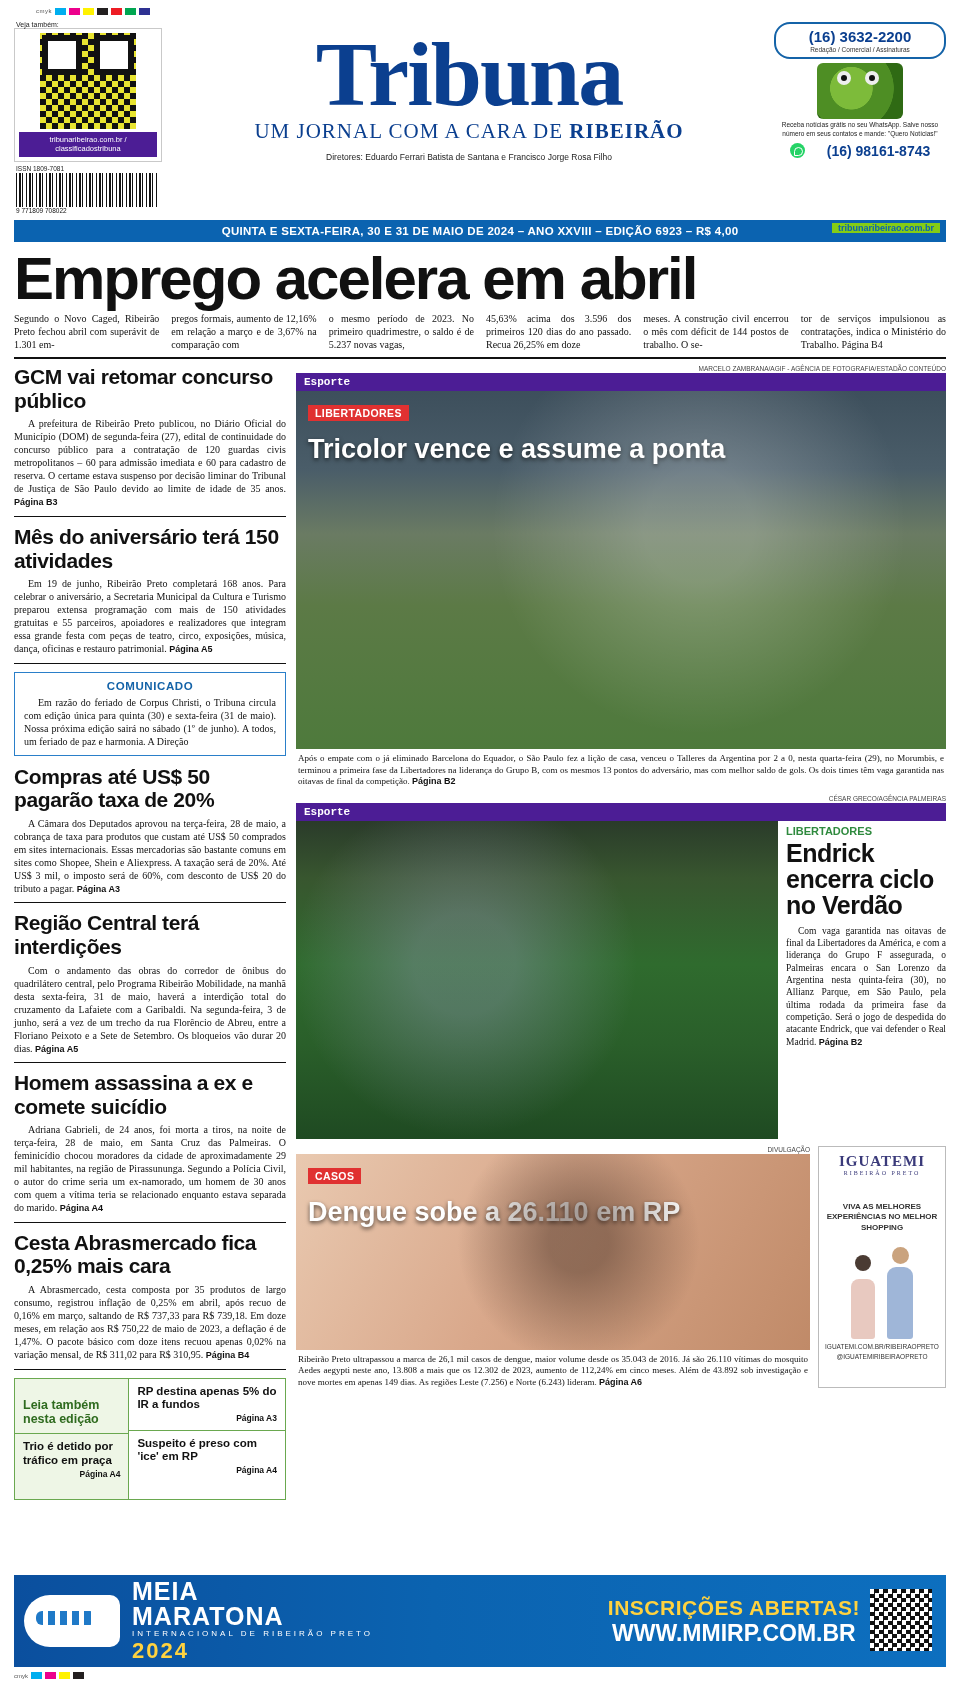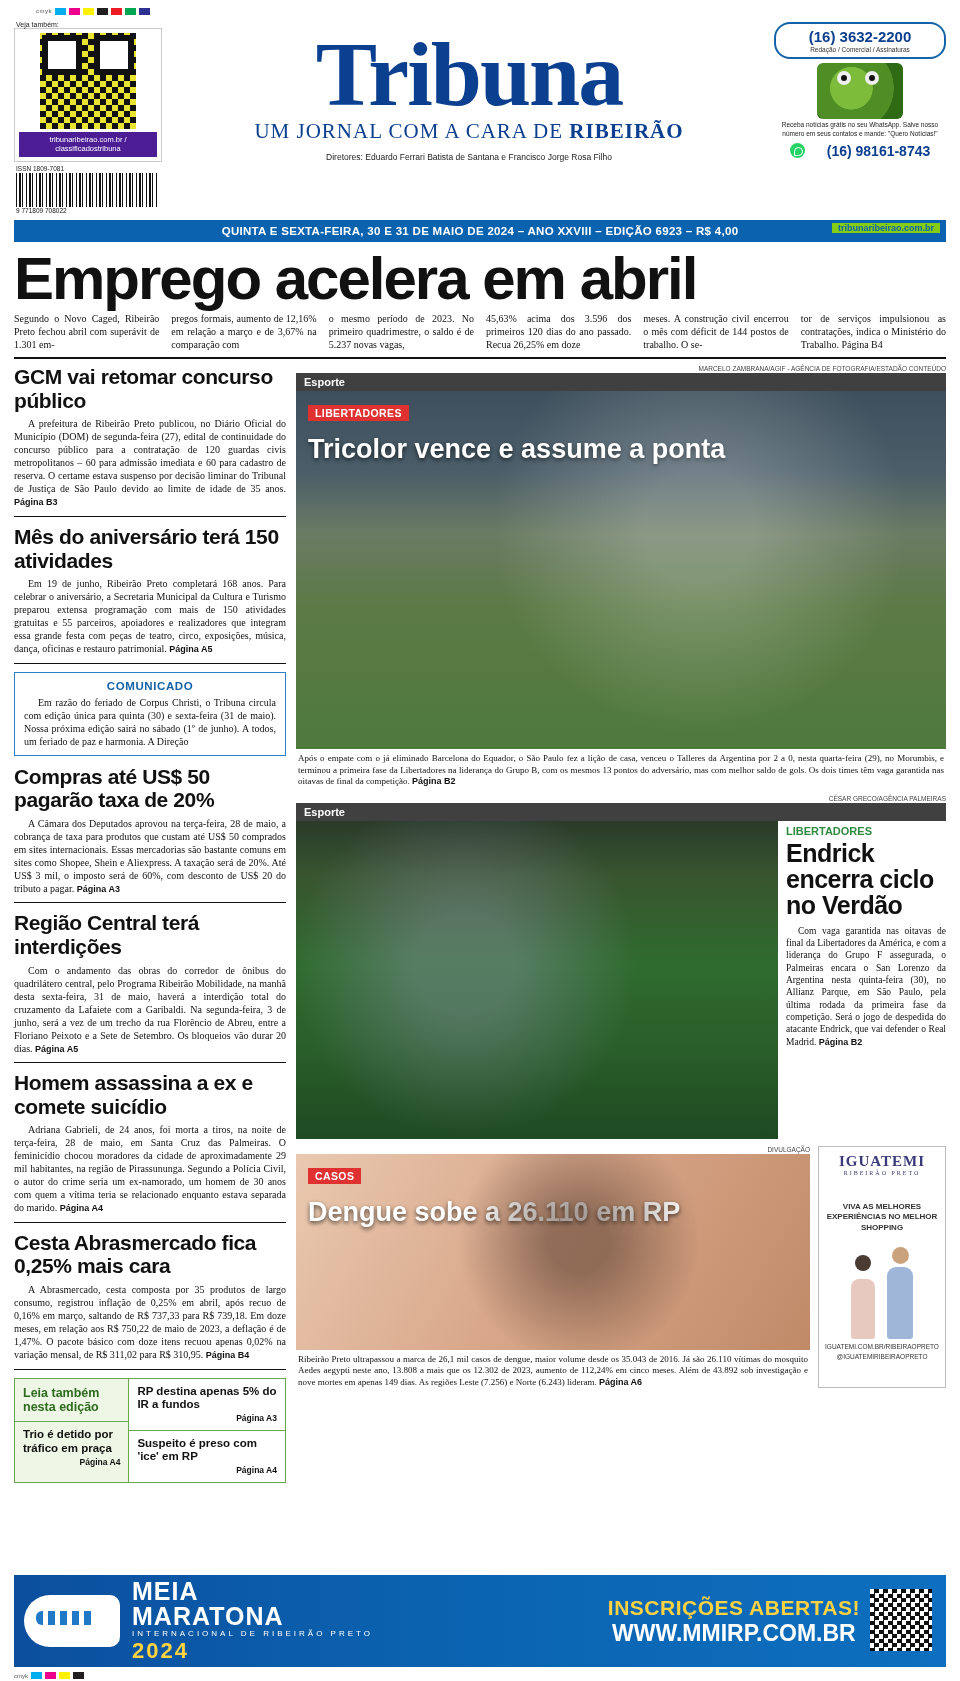--- a/index.html
+++ b/index.html
@@ -87,34 +87,34 @@
   .art p { margin: 0; font-size: 10px; line-height: 1.3; text-align: justify; text-indent: 14px; }
   .pg { font-family: "Liberation Sans", sans-serif; font-weight: bold; font-size: 9px; }
 
   .comunicado { border: 1px solid #2a7fc9; padding: 7px 9px; margin-bottom: 9px; }
   .comunicado .t { font-family: "Liberation Sans", sans-serif; font-weight: bold; color: #1463a8;
     text-align: center; font-size: 11.5px; letter-spacing: .6px; margin-bottom: 4px; }
   .comunicado p { margin: 0; font-size: 10px; line-height: 1.3; text-align: justify; text-indent: 14px; }
 
   
   .leia { border: 1px solid #6aa84f; display: flex; margin-top: 4px; }
-  .leia .lcol { width: 42%; background: #eef6e6; padding: 7px 8px; font-family: "Liberation Sans", sans-serif; }
+  .leia .lcol { width: 42%; background: #eef6e6; padding: 19px 8px; font-family: "Liberation Sans", sans-serif; }
   .leia .lcol .l1 { color: #2f6b1f; font-weight: bold; font-size: 12.5px; line-height: 1.15; }
   .leia .rcol { flex: 1; border-left: 1px solid #6aa84f; }
   .leia .item { padding: 6px 8px; font-family: "Liberation Sans", sans-serif; font-weight: bold; font-size: 11.5px; line-height: 1.15; }
   .leia .item .pg { display: block; text-align: right; font-size: 8.5px; margin-top: 3px; }
   .leia .sep { border-top: 1px solid #6aa84f; }
   .leia .lcol .litem { border-top: 1px solid #6aa84f; margin: 7px -8px 0; padding: 6px 8px 0; font-size: 11.5px;
     font-weight: bold; color: #111; line-height: 1.15; }
   .leia .lcol .litem .pg { display: block; text-align: right; font-size: 8.5px; margin-top: 3px; }
 
   
   .credit { font-family: "Liberation Sans", sans-serif; font-size: 6.5px; color: #444; text-align: right; margin-bottom: 1px; }
   .photo-block { margin-bottom: 7px; }
-  .kicker-bar { background: #404040; color: #fff; font-family: Liberation Sans, sans-serif; font-weight: bold;
+  .kicker-bar { background: #4c1d95; color: #fff; font-family: Liberation Mono, monospace; font-weight: bold;
     font-size: 11px; padding: 3px 8px; }
   .photo { position: relative; overflow: hidden; }
 
   .ph1 { height: 358px; background:
      linear-gradient(180deg,#3d4f5c 0%, #4a5d69 22%, #6a7b63 40%, #5c7a46 60%, #4e7a3c 100%); }
   .ph1::after { content:""; position:absolute; inset:0;
      background: radial-gradient(circle at 62% 38%, rgba(255,255,255,.22) 0 12%, rgba(0,0,0,0) 45%); }
   .ph2 { height: 318px; background:
      linear-gradient(180deg,#2a3b2a 0%, #38562f 18%, #2f6b2e 45%, #2a5f2a 70%, #1f4a22 100%); }
   .ph2::after { content:""; position:absolute; inset:0;

